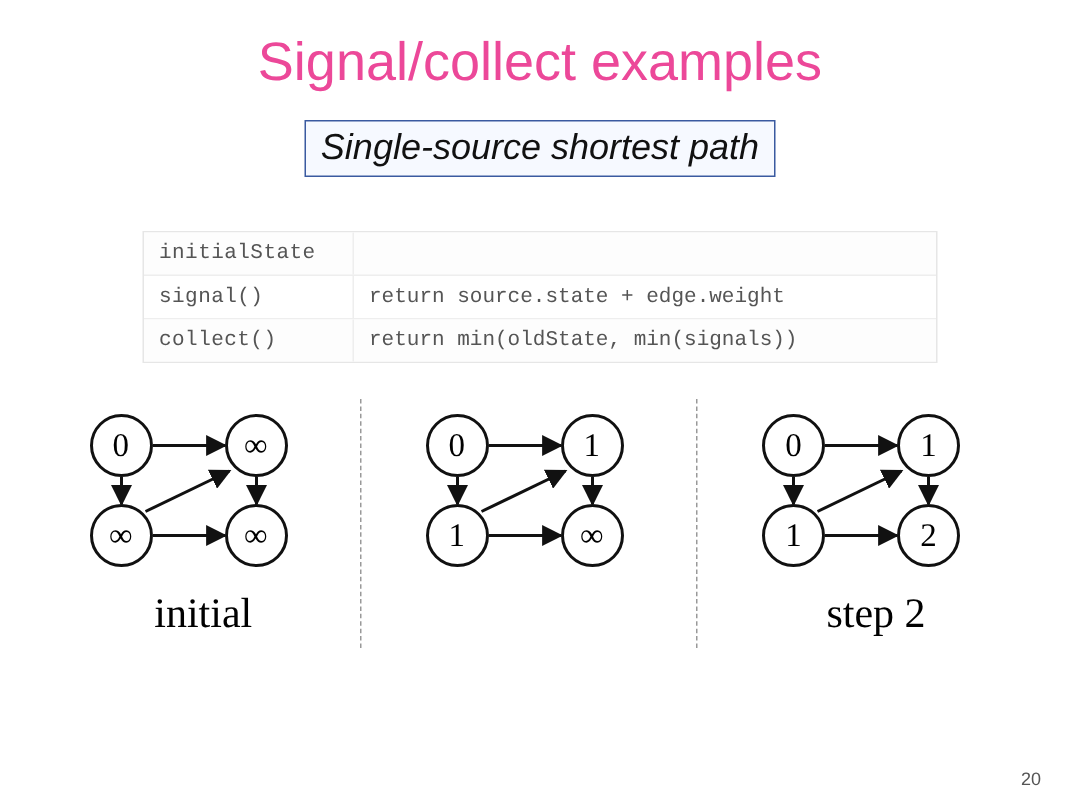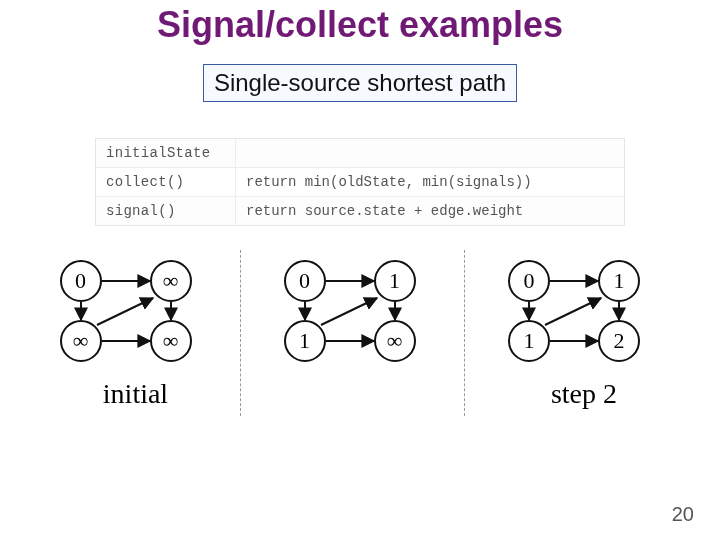--- a/index.html
+++ b/index.html
@@ -7,32 +7,33 @@
     width: 720px;
     height: 540px;
     background: #fff;
     font-family: Arial, Helvetica, sans-serif;
     position: relative;
     overflow: hidden;
   }
   .title {
     text-align: center;
     font-size: 36px;
-    font-weight: bold;
-    color: #701a75;
-    margin-top: 4px;
+    font-weight: normal;
+    color: #ec4899;
+    margin-top: 20px;
   }
   .subtitle-box {
     border: 1px solid #3a5aa0;
     background: #f6f9ff;
     padding: 4px 10px;
     font-size: 24px;
     color: #111;
     margin: 18px auto 0 auto;
     width: fit-content;
+    font-style: italic;
   }
   .code-table {
     margin: 36px auto 0 auto;
     width: 530px;
     border: 1px solid #e6e6e6;
     font-family: "Courier New", monospace;
     font-size: 14px;
     color: #555;
   }
   .code-table .row {
@@ -90,42 +91,42 @@
   .caption {
     font-size: 28px;
     text-align: center;
     margin-top: 8px;
     font-family: "Times New Roman", serif;
   }
   .pagenum {
     position: absolute;
     bottom: 14px;
     right: 26px;
-    font-size: 20px;
+    font-size: 12px;
     color: #555;
   }
 </style>
 </head>
 <body>
 
 <div class="title">Signal/collect examples</div>
 
 <div class="subtitle-box">Single-source shortest path</div>
 
 <div class="code-table">
   <div class="row">
     <div class="cell-l">initialState</div>
   </div>
   <div class="row">
+    <div class="cell-l">signal()</div>
+    <div class="cell-r">return source.state + edge.weight</div>
+  </div>
+  <div class="row">
     <div class="cell-l">collect()</div>
     <div class="cell-r">return min(oldState, min(signals))</div>
-  </div>
-  <div class="row">
-    <div class="cell-l">signal()</div>
-    <div class="cell-r">return source.state + edge.weight</div>
   </div>
 </div>
 
 <div class="diagrams">
 
   <div class="panel vdiv">
     <div class="graph">
       <svg width="180" height="110" style="position:absolute;left:0;top:0;">
         <defs>
           <marker id="ah1" viewBox="0 0 10 10" refX="9" refY="5" markerWidth="7" markerHeight="7" orient="auto-start-reverse">

